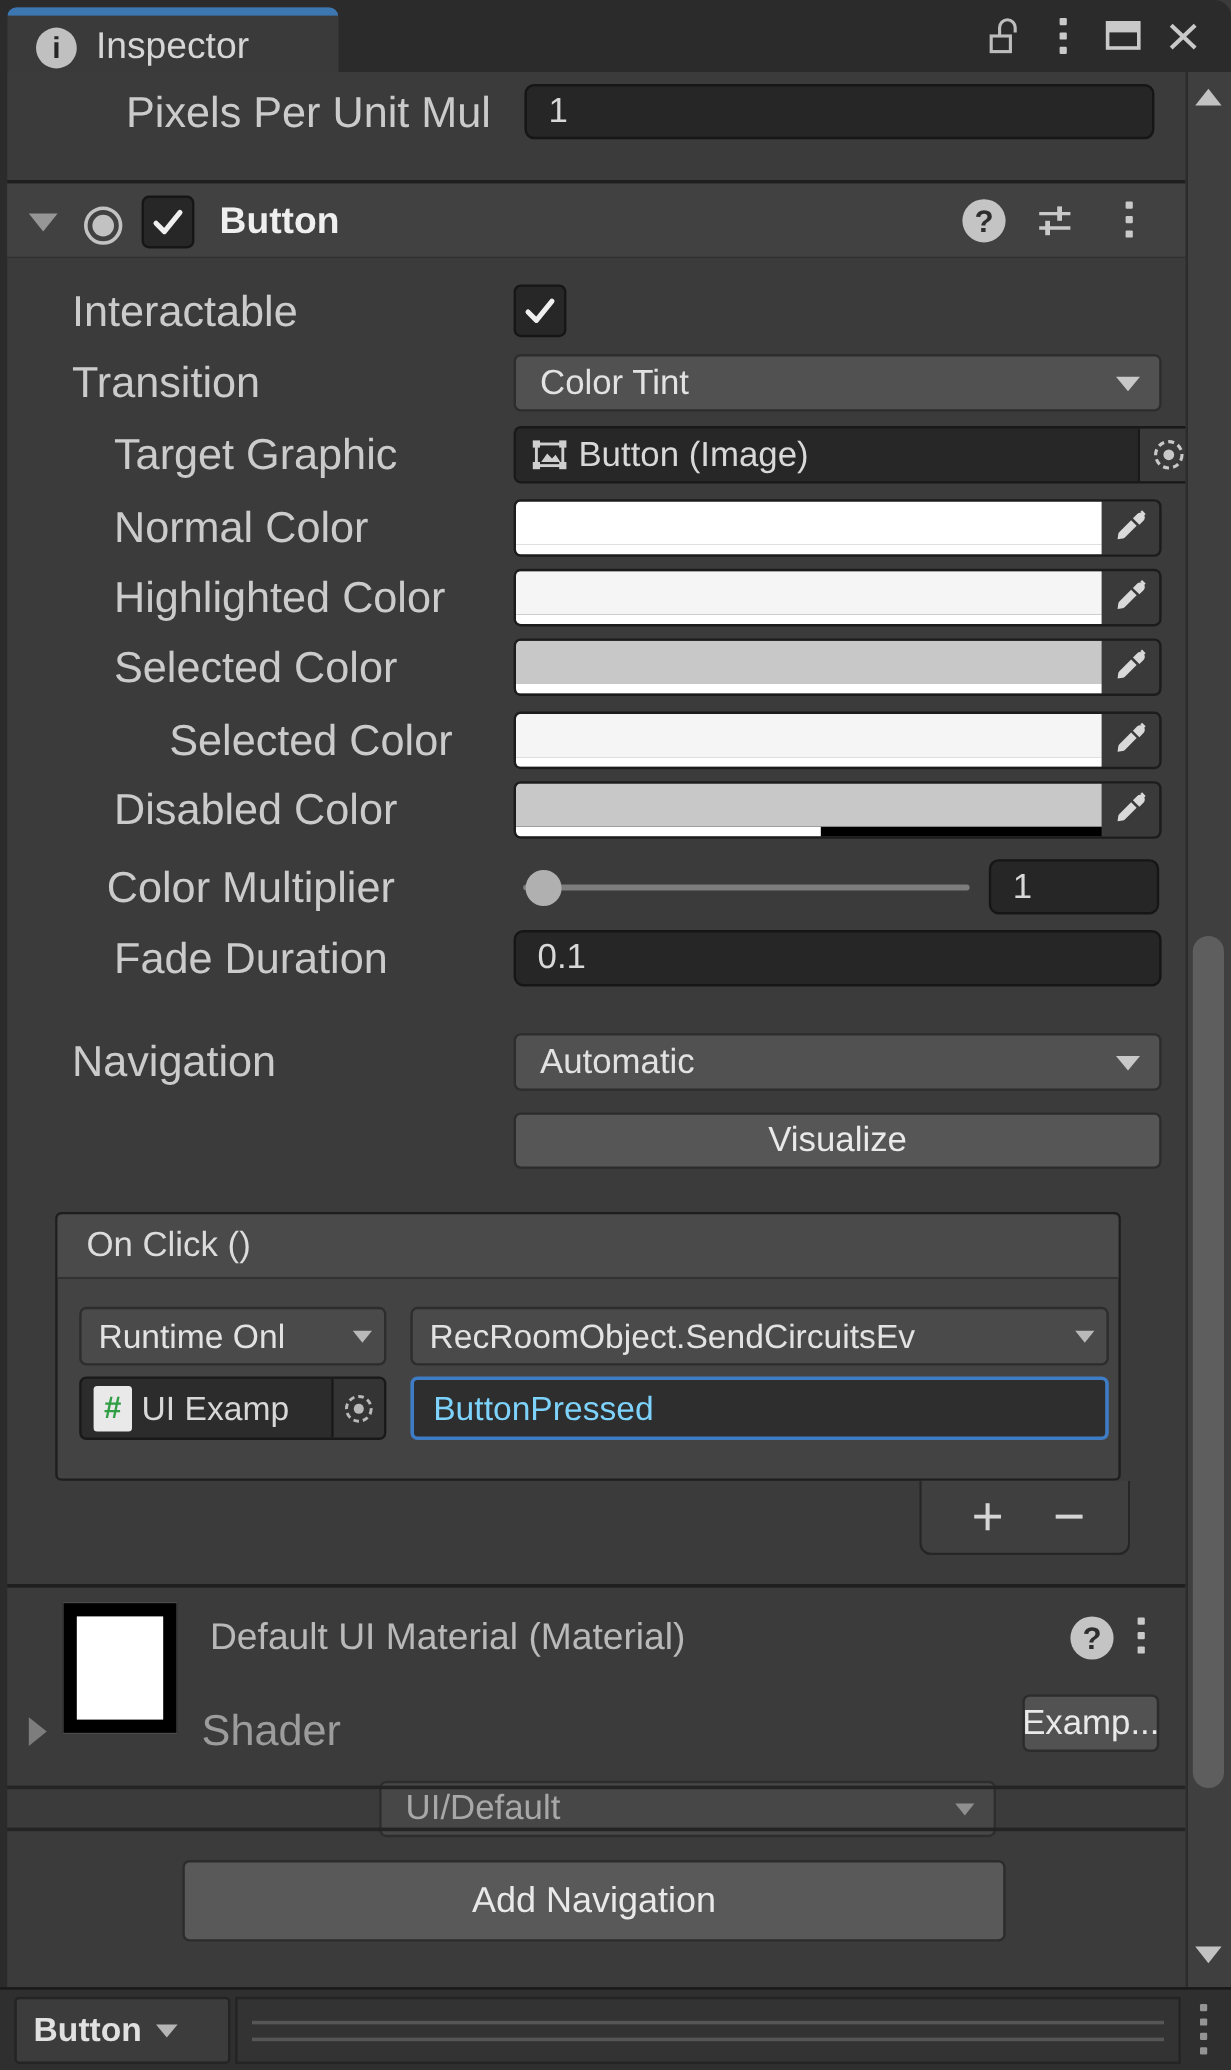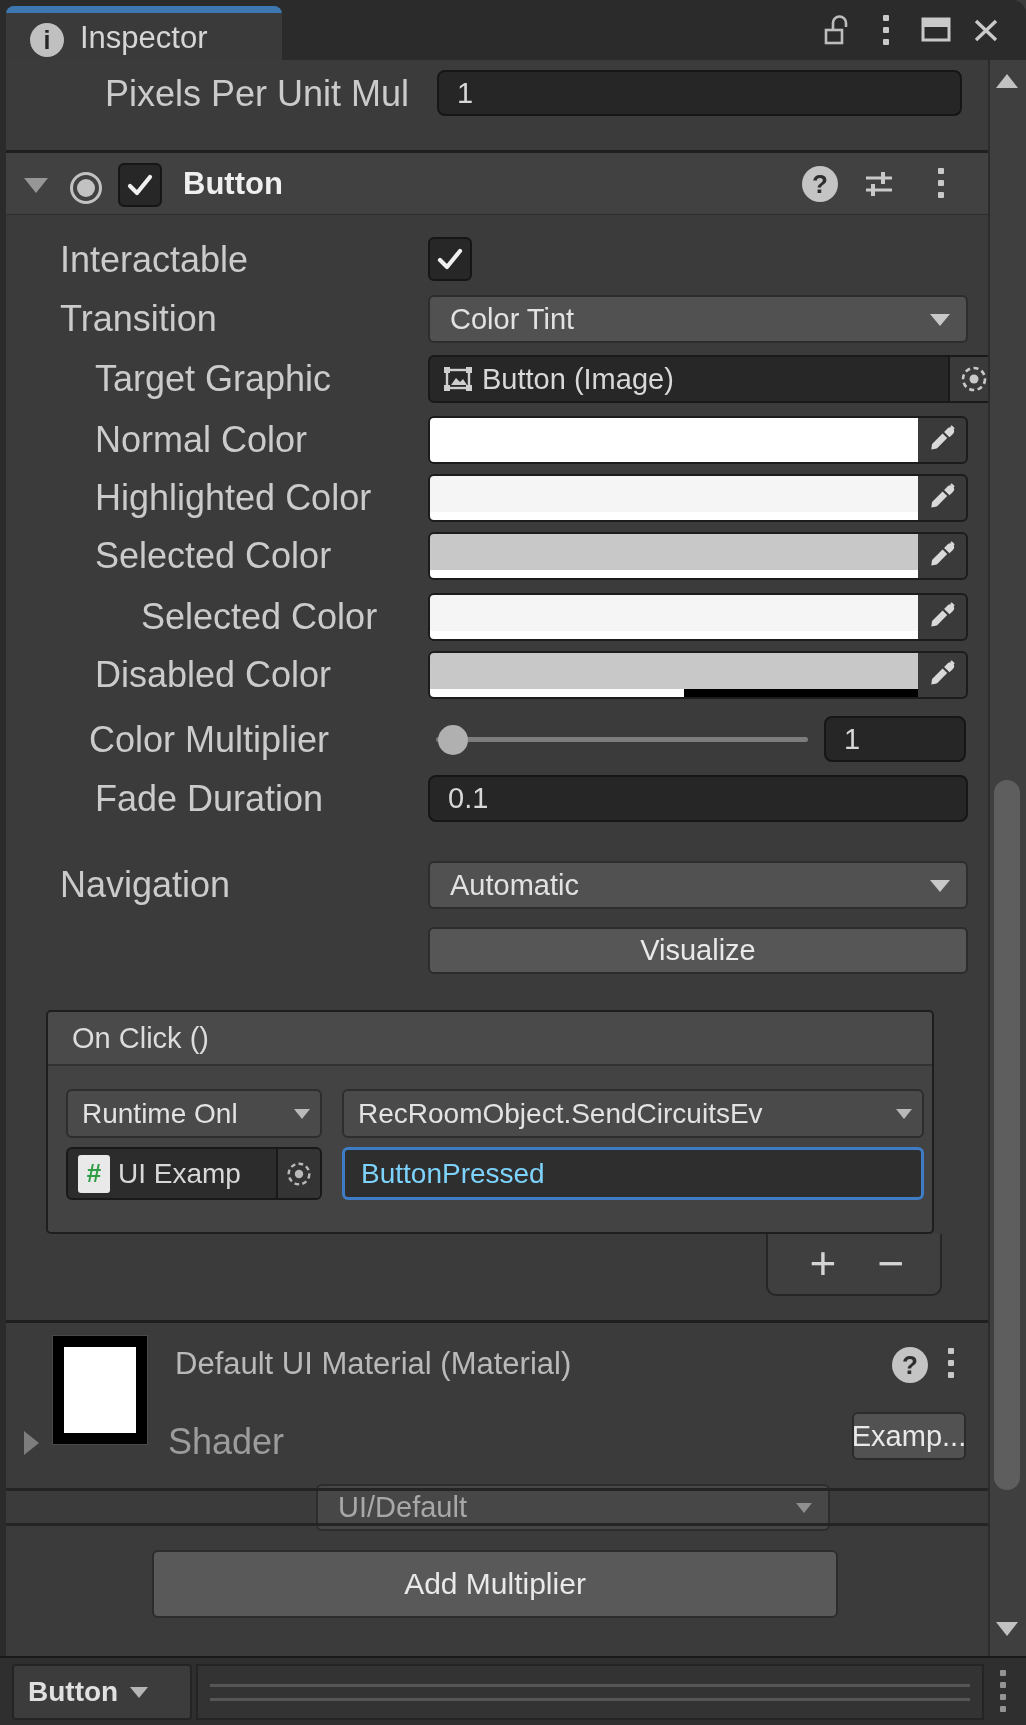--- a/index.html
+++ b/index.html
@@ -303,21 +303,21 @@
   <div class="lbl dim" style="left:168px;top:1418px;">Shader</div>
   <div class="dd" style="left:316px;top:1484px;width:514px;height:47px;background:#474747;color:#a8a8a8;">
     <span>UI/Default</span>
     <span class="caret sm" style="border-top-color:#8f8f8f;"></span>
   </div>
   <div class="ubtn" style="left:852px;top:1412px;width:114px;height:48px;background:#525252;">Examp...</div>
 
   <div class="hline" style="top:1488px;height:3px;background:#242424;"></div>
   <div class="hline" style="top:1523px;height:3px;background:#242424;"></div>
 
-  <div class="ubtn" style="left:152px;top:1550px;width:686px;height:68px;background:#595959;font-size:30px;">Add Multiplier</div>
+  <div class="ubtn" style="left:152px;top:1550px;width:686px;height:68px;background:#595959;font-size:30px;">Add Navigation</div>
 
   <div class="abs" style="left:988px;top:60px;width:38px;height:1596px;background:#3f3f3f;border-left:2px solid #2b2b2b;"></div>
   <div class="abs" style="left:996px;top:74px;width:0;height:0;border-left:11px solid transparent;border-right:11px solid transparent;border-bottom:14px solid #c2c2c2;"></div>
   <div class="abs" style="left:994px;top:780px;width:26px;height:710px;background:#5e5e5e;border-radius:13px;"></div>
   <div class="abs" style="left:996px;top:1622px;width:0;height:0;border-left:11px solid transparent;border-right:11px solid transparent;border-top:14px solid #c2c2c2;"></div>
 
   <div class="abs" style="left:0;top:1656px;width:1026px;height:69px;background:#2f2f2f;border-top:2px solid #191919;">
     <div style="position:absolute;left:12px;top:6px;width:180px;height:56px;background:#3c3c3c;border:2px solid #242424;border-radius:4px;display:flex;align-items:center;padding:0 14px;">
       <span style="font-size:28px;font-weight:bold;color:#e0e0e0;">Button</span>
       <span style="margin-left:12px;width:0;height:0;border-left:9px solid transparent;border-right:9px solid transparent;border-top:11px solid #b5b5b5;"></span>

